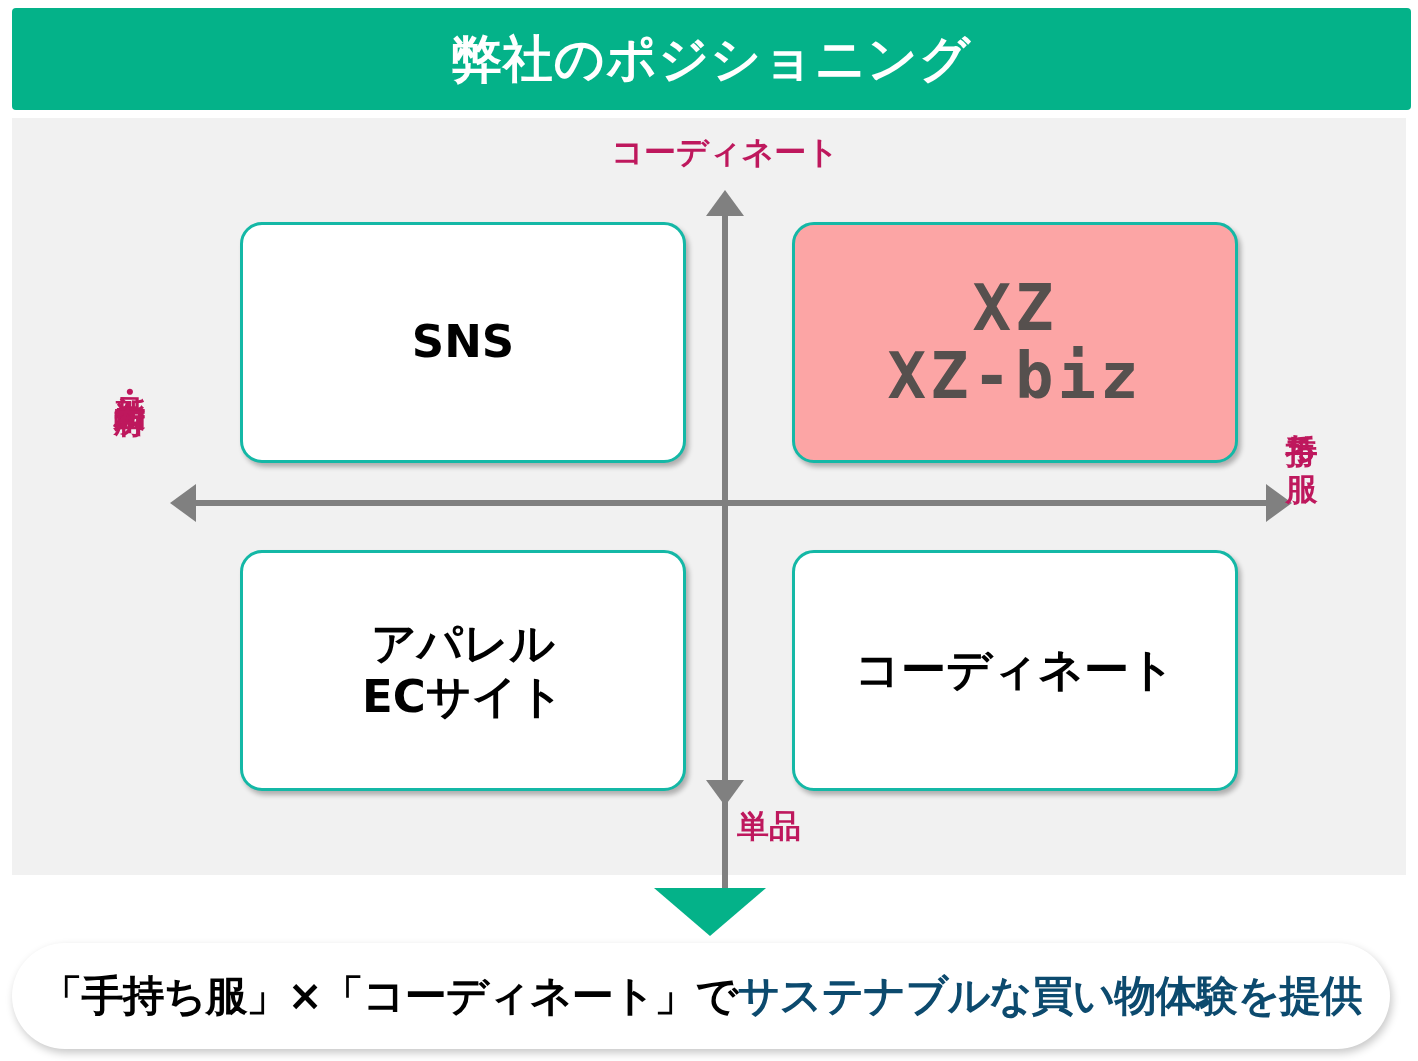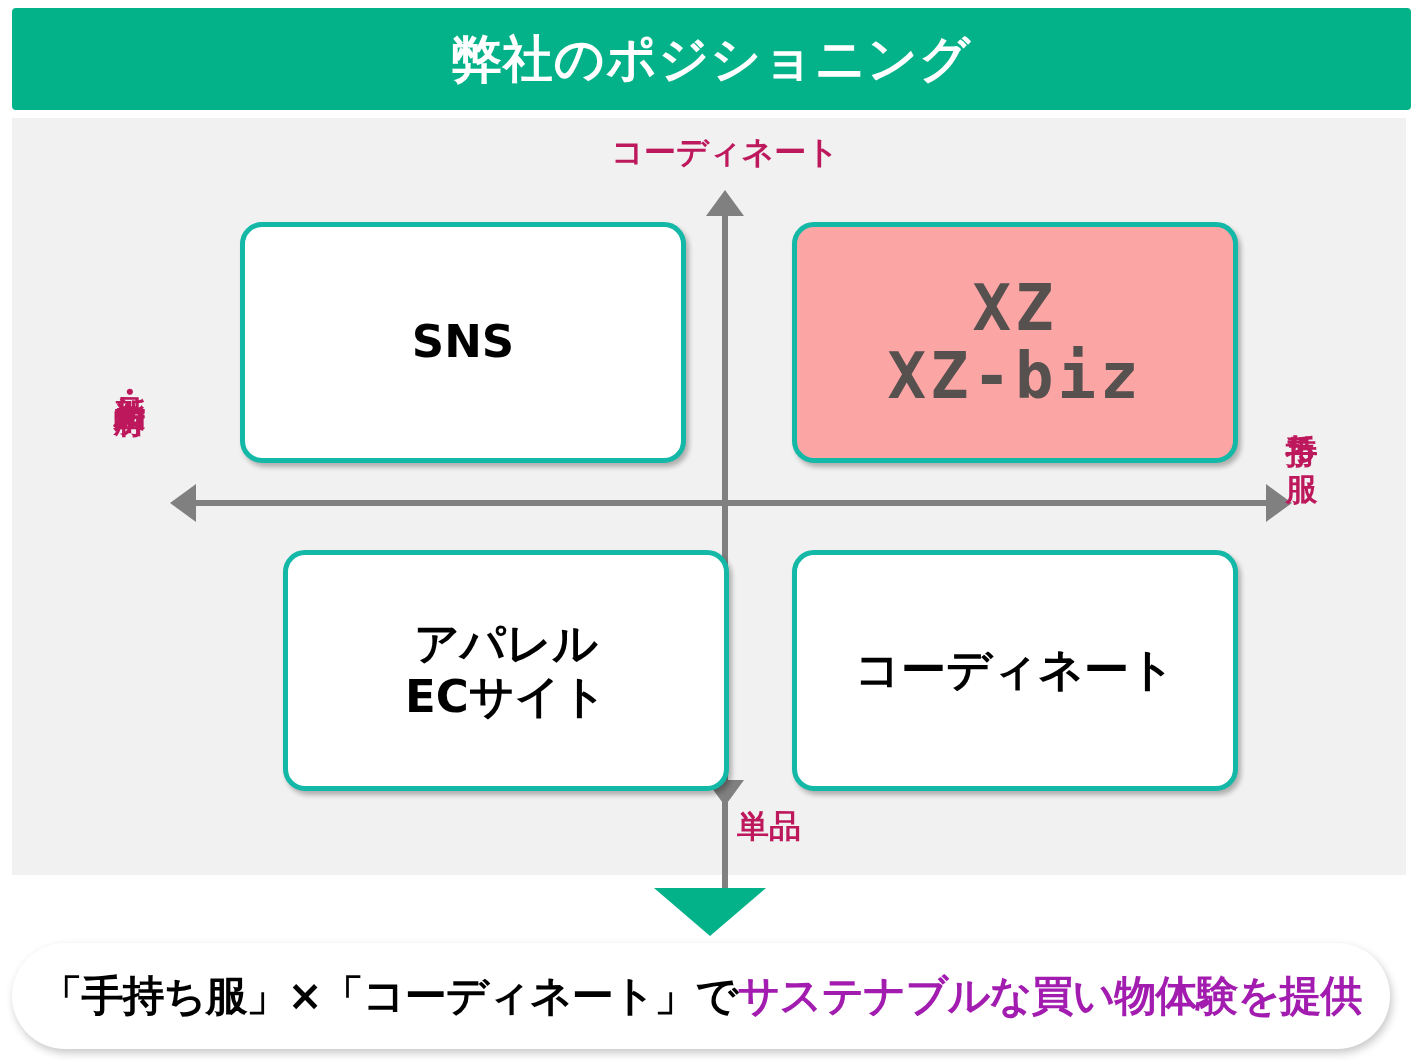--- a/index.html
+++ b/index.html
@@ -136,42 +136,42 @@
     top: 252px;
   }
   .axis-label-right {
     left: 1272px;
     top: 290px;
   }
 
   
   .qbox {
     position: absolute;
-    border: 5px solid #14b8a6;
+    border: 3px solid #14b8a6;
     border-radius: 22px;
     background: #ffffff;
     box-shadow: 3px 4px 5px rgba(0,0,0,0.28);
     display: flex;
     align-items: center;
     justify-content: center;
     box-sizing: border-box;
     text-align: center;
   }
   .qbox-label {
     font-size: 45px;
     font-weight: bold;
     color: #000000;
     line-height: 1.16;
     font-family: "DejaVu Sans", "Liberation Sans", sans-serif;
     white-space: pre-line;
   }
   #qbox-sns   { left: 228px; top: 104px; width: 446px; height: 241px; }
   #qbox-xz    { left: 780px; top: 104px; width: 446px; height: 241px;
                 background: #fca5a5; }
-  #qbox-ec    { left: 228px; top: 432px; width: 446px; height: 241px; margin-left: 43px; }
+  #qbox-ec    { left: 228px; top: 432px; width: 446px; height: 241px; }
   #qbox-flea  { left: 780px; top: 432px; width: 446px; height: 241px; }
 
   .xz-label {
     font-size: 64px;
     font-weight: bold;
     color: #56504E;
     line-height: 1.06;
     letter-spacing: 4px;
     font-family: "DejaVu Sans Mono", "Liberation Mono", monospace;
     white-space: pre-line;
@@ -205,21 +205,21 @@
   }
   .bottom-text {
     font-size: 42px;
     font-weight: bold;
     line-height: 1;
     letter-spacing: -1px;
     font-family: "DejaVu Sans", "Liberation Sans", sans-serif;
     white-space: nowrap;
   }
   .bottom-text .part-black { color: #000000; }
-  .bottom-text .part-red   { color: #a21caf; }
+  .bottom-text .part-red   { color: #0c4a6e; }
 </style>
 </head>
 <body>
 
 <div class="title-banner">
   <div class="title-text">弊社のポジショニング</div>
 </div>
 
 <div class="matrix-panel">
 

